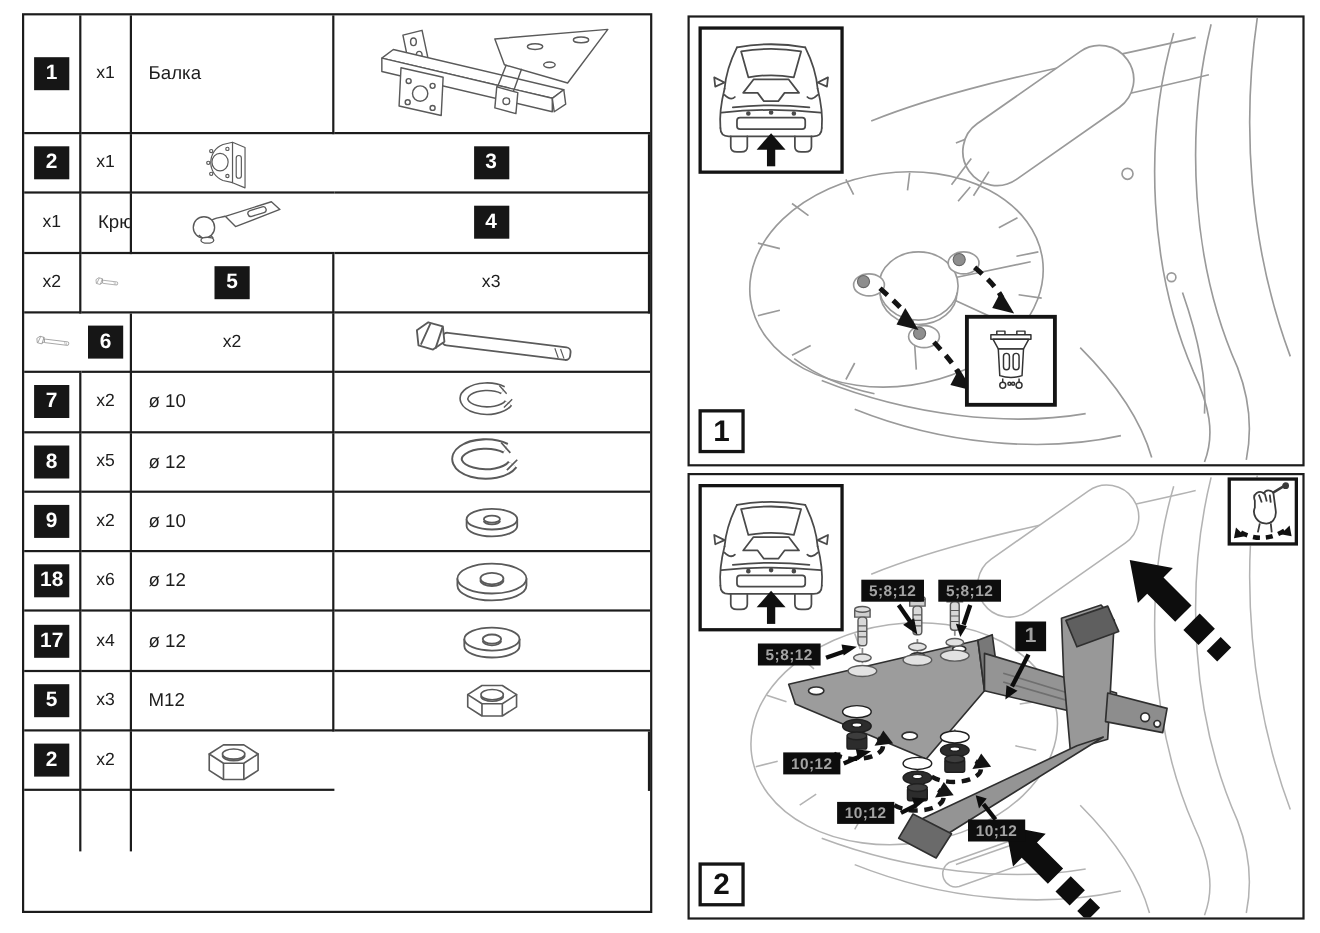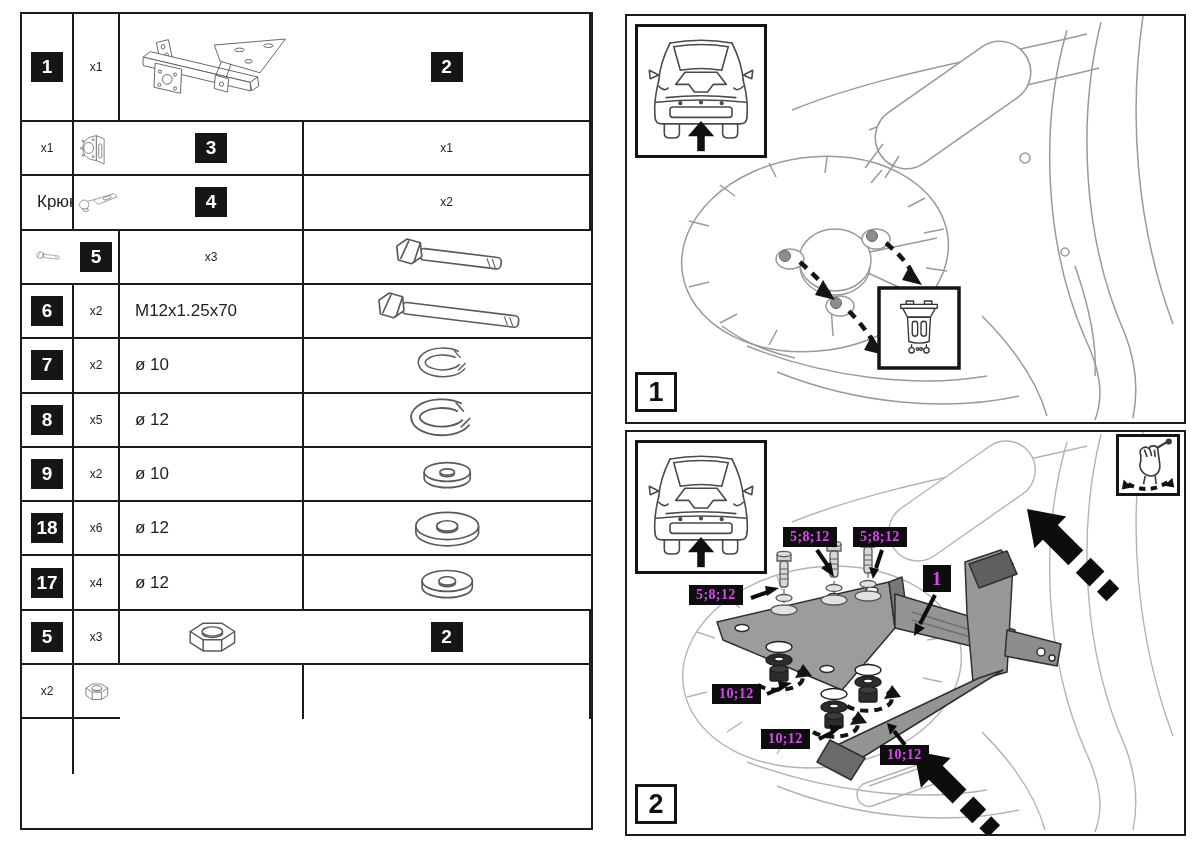--- a/index.html
+++ b/index.html
@@ -10,21 +10,21 @@
     position:absolute;left:20px;top:12px;width:573px;height:818px;
     display:grid;grid-template-columns:52px 46px 184px 1fr;
     grid-template-rows:108px repeat(13,1fr);
     border:2px solid #1c1c1c;background:#fff;box-sizing:border-box;
   }
   .cell{border-right:2px solid #1c1c1c;border-bottom:2px solid #1c1c1c;
     display:flex;align-items:center;justify-content:center;overflow:hidden;box-sizing:border-box;}
   .cell.last-col{border-right:none;}
   .cell.last-row{border-bottom:none;}
   .cell.name{justify-content:flex-start;padding-left:15px;font-size:17px;}
-  .cell.qty{font-size:12px;}
+  .cell.qty{font-size:16px;}
   .badge{background:#161616;color:#fff;font-weight:bold;font-size:19px;
     min-width:32px;height:30px;display:flex;align-items:center;justify-content:center;padding:0 3px;box-sizing:border-box;}
   .cell.icon svg{max-width:95%;max-height:92%;}
 
   
   .panel{position:absolute;border:2px solid #1c1c1c;background:#fff;box-sizing:content-box;}
   #panel1{left:625px;top:14px;width:557px;height:406px;}
   #panel2{left:625px;top:430px;width:557px;height:402px;}
   .panel-art{position:absolute;left:0;top:0;width:100%;height:100%;}
 
@@ -35,22 +35,22 @@
   .step-box{position:absolute;left:8px;width:42px;height:40px;border:3px solid #141414;
     background:#fff;display:flex;align-items:center;justify-content:center;
     font-size:27px;font-weight:bold;color:#111;box-sizing:border-box;}
   #panel1 .step-box{top:356px;}
   #panel2 .step-box{top:352px;}
 
   .tool-inset{position:absolute;left:489px;top:2px;width:64px;height:62px;
     border:3px solid #141414;background:#fff;box-sizing:border-box;}
   .tool-inset svg{width:100%;height:100%;}
 
-  .callout{position:absolute;background:#0d0d0d;color:#d946ef;font-weight:bold;
-    font-size:14px;padding:2px 7px;letter-spacing:.4px;white-space:nowrap;font-family:Liberation Serif, serif;}
+  .callout{position:absolute;background:#0d0d0d;color:#a3a3a3;font-weight:bold;
+    font-size:14px;padding:2px 7px;letter-spacing:.4px;white-space:nowrap;}
   .callout.big{width:28px;height:27px;padding:0;display:flex;align-items:center;justify-content:center;font-size:19px;}
 </style>
 </head>
 <body>
 
 <svg width="0" height="0" style="position:absolute" aria-hidden="true">
   <defs>
     <symbol id="sym-car" viewBox="0 0 134 134">
       <g stroke="#4a4a4a" stroke-width="1.7" fill="none" stroke-linejoin="round" stroke-linecap="round">
         <path d="M34,16 Q67,10 100,16"></path>
@@ -97,20 +97,21 @@
       </g>
     </symbol>
   </defs>
 </svg>
 
 <div class="parts-table" id="parts-table">
     <div class="cell numcell">
       <div class="badge">1</div>
     </div>
     <div class="cell qty">x1</div>
+    <div class="cell name">Балка</div>
     <div class="cell icon last-col">
       <svg viewBox="0 0 290 112">
         <g stroke="#5a5a5a" fill="#fff" stroke-width="1.5" stroke-linejoin="round">
     <polygon points="52,16 72,11 79,44 59,50"></polygon>
           <ellipse cx="63" cy="23" rx="3" ry="4" fill="none"></ellipse>
           <ellipse cx="69" cy="37" rx="3" ry="4" fill="none"></ellipse>
     <polygon points="148,20 266,10 224,66 158,47"></polygon>
     <ellipse cx="190" cy="28" rx="8" ry="3" fill="none"></ellipse>
           <ellipse cx="238" cy="21" rx="8" ry="3" fill="none"></ellipse>
           <ellipse cx="205" cy="47" rx="6" ry="3" fill="none"></ellipse>
@@ -190,21 +191,20 @@
     <polygon points="8,14 17,6 30,8 33,21 24,29 11,27"></polygon>
     <path d="M13,26 L19,7 M30,8 L26,28" fill="none"></path>
     <path d="M95,15 l4,8 M100,15 l4,8" fill="none" stroke-width="1"></path>
         </g>
       </svg>
     </div>
     <div class="cell numcell">
       <div class="badge">6</div>
     </div>
     <div class="cell qty">x2</div>
-    <div class="cell name">M12x1.25x70</div>
     <div class="cell icon last-col">
       <svg viewBox="0 0 170 46">
         <g transform="translate(10.5,0) rotate(7 20 18)" stroke="#5a5a5a" fill="#fff" stroke-width="1.6" stroke-linejoin="round">
     <rect x="31" y="13" width="112" height="11" rx="4"></rect>
     <polygon points="8,14 17,6 30,8 33,21 24,29 11,27"></polygon>
     <path d="M13,26 L19,7 M30,8 L26,28" fill="none"></path>
     <path d="M129,15 l4,8 M134,15 l4,8" fill="none" stroke-width="1"></path>
         </g>
       </svg>
     </div>
@@ -278,20 +278,21 @@
     <ellipse cx="48" cy="21" rx="24" ry="10"></ellipse>
     <ellipse cx="48" cy="21" rx="8" ry="4"></ellipse>
     <path d="M40,22.5 a8,4 0 0 0 16,0" fill="none"></path>
         </g>
       </svg>
     </div>
     <div class="cell numcell">
       <div class="badge">5</div>
     </div>
     <div class="cell qty">x3</div>
+    <div class="cell name">M12</div>
     <div class="cell icon last-col">
       <svg viewBox="0 0 96 52">
         <g stroke="#5a5a5a" fill="#fff" stroke-width="1.6" stroke-linejoin="round">
     <path d="M24,20 v12 l14,9 h20 l14,-9 v-12 z"></path>
     <polygon points="24,20 38,11 58,11 72,20 58,29 38,29"></polygon>
     <path d="M38,29 v12 M58,29 v12" fill="none"></path>
     <ellipse cx="48" cy="20" rx="11" ry="5"></ellipse>
     <path d="M37,21.5 a11,5 0 0 0 22,0" fill="none"></path>
         </g>
       </svg>

